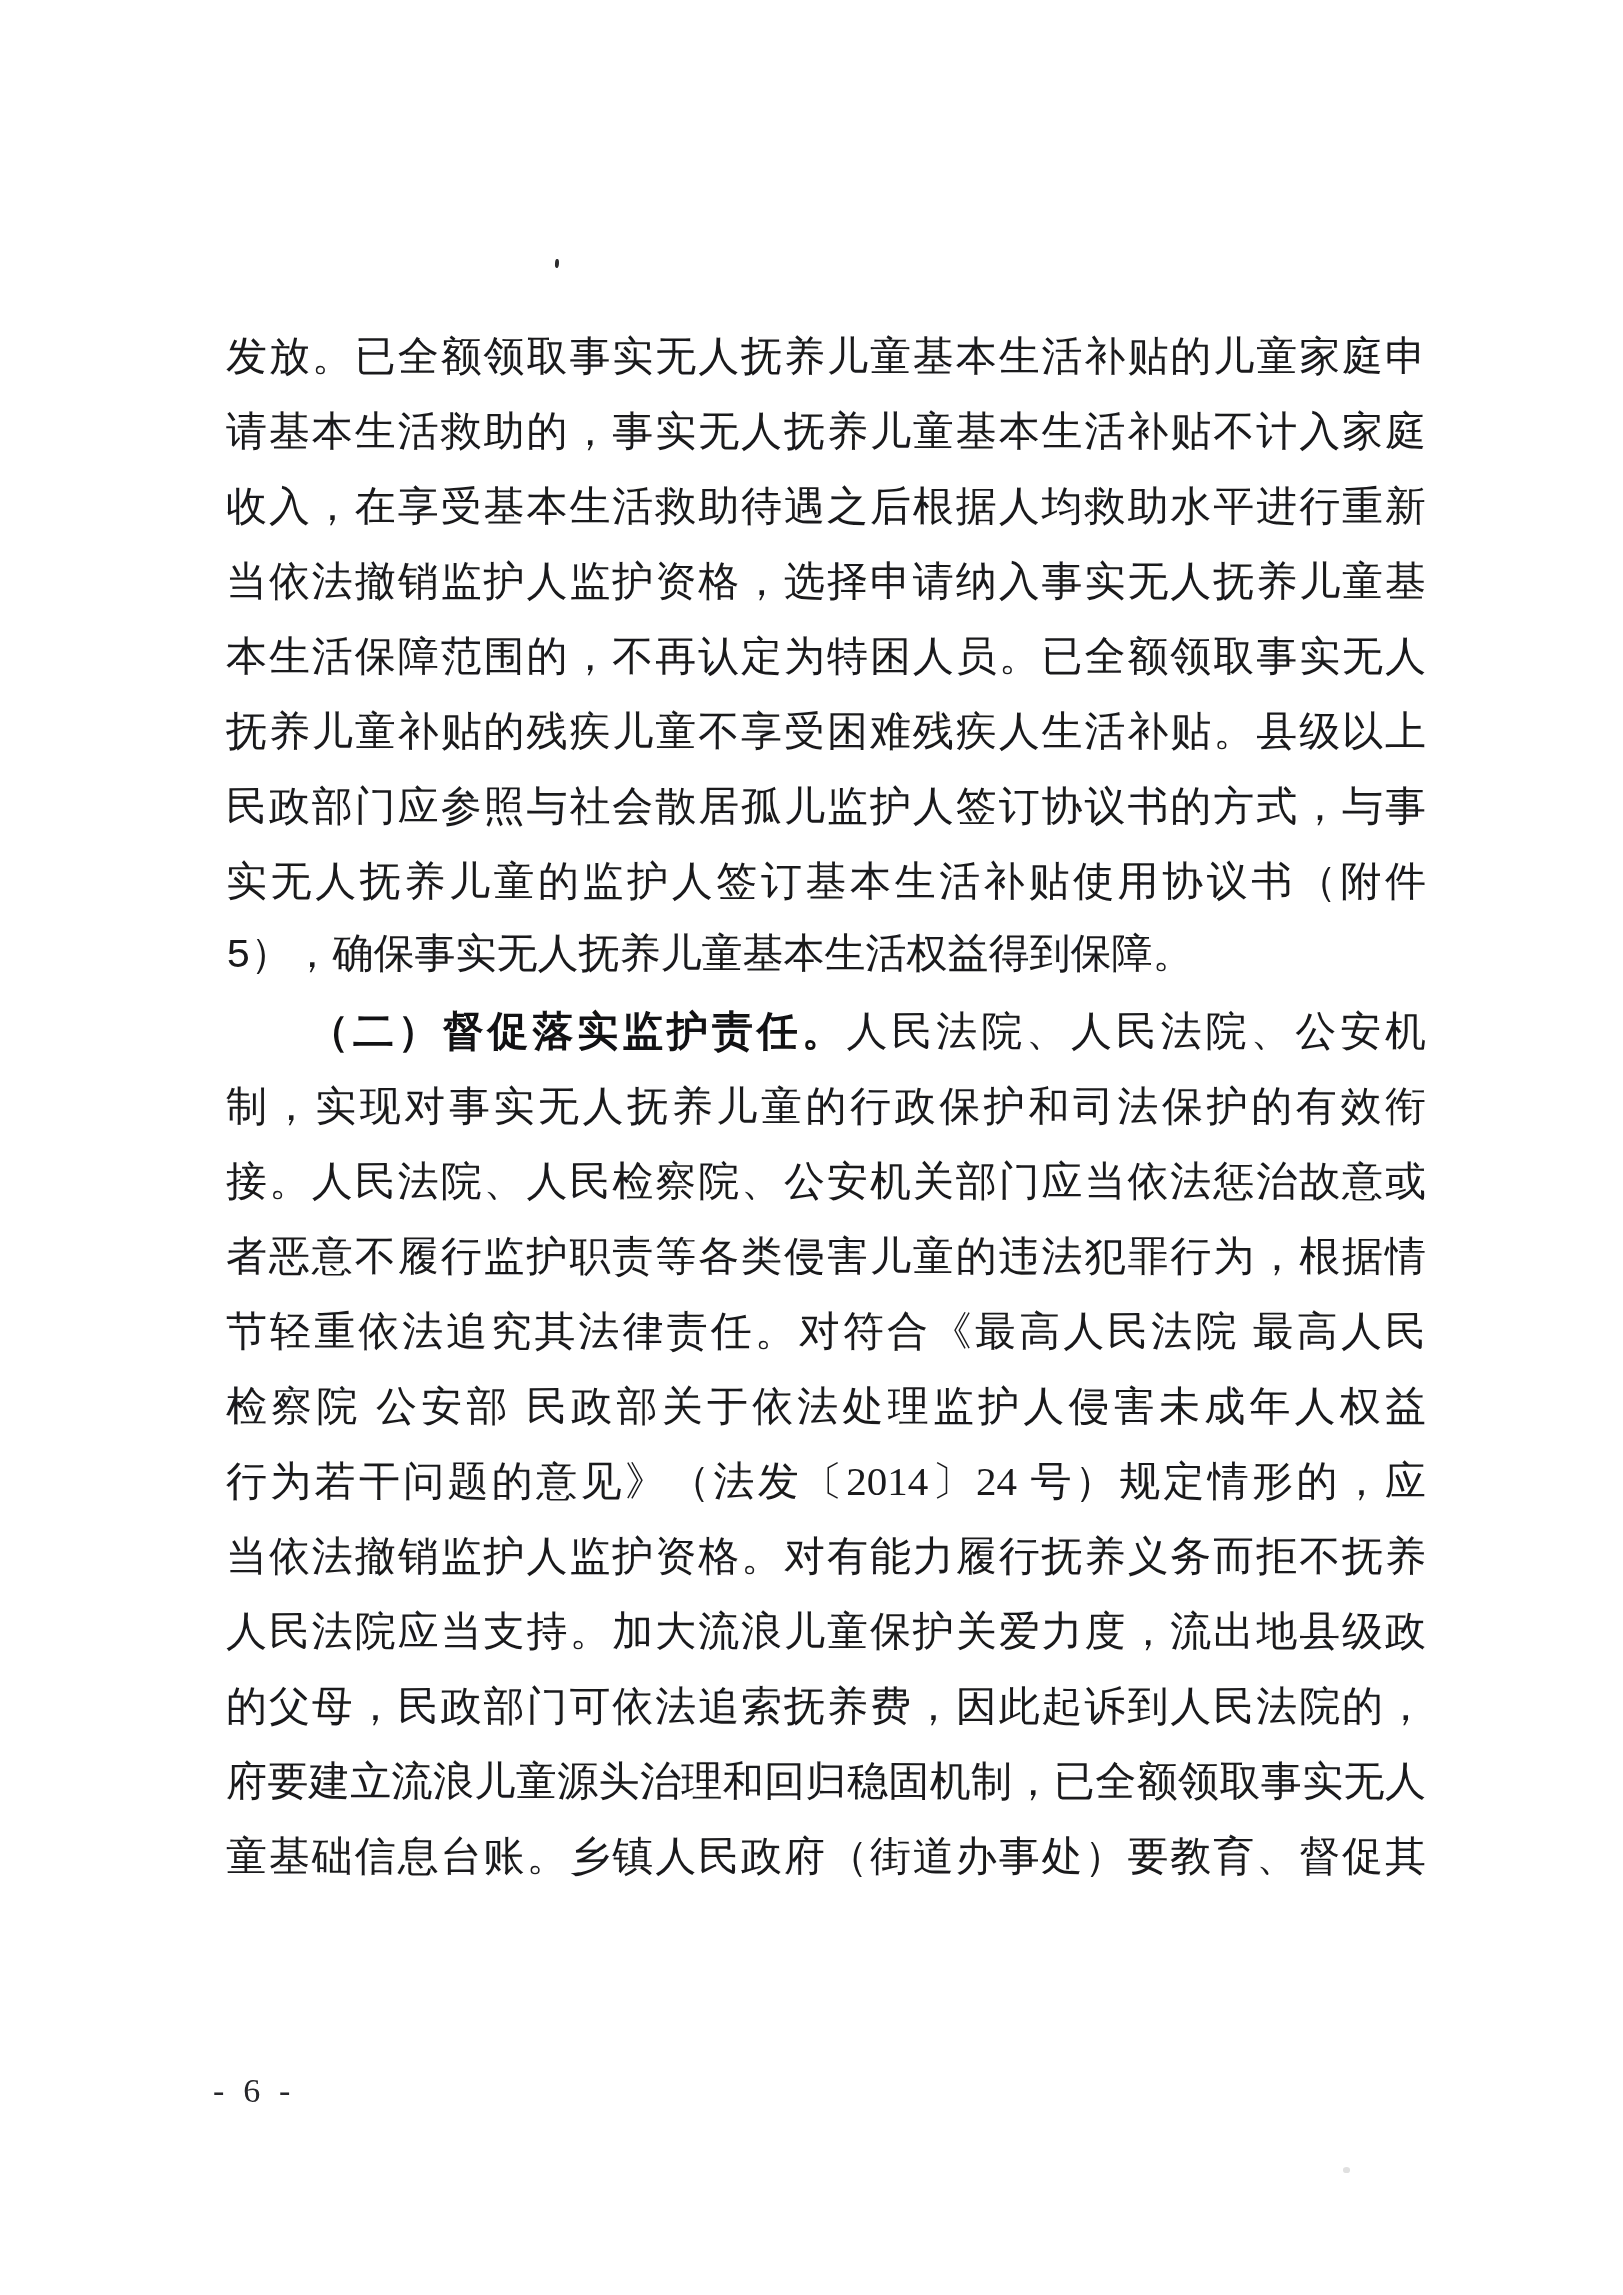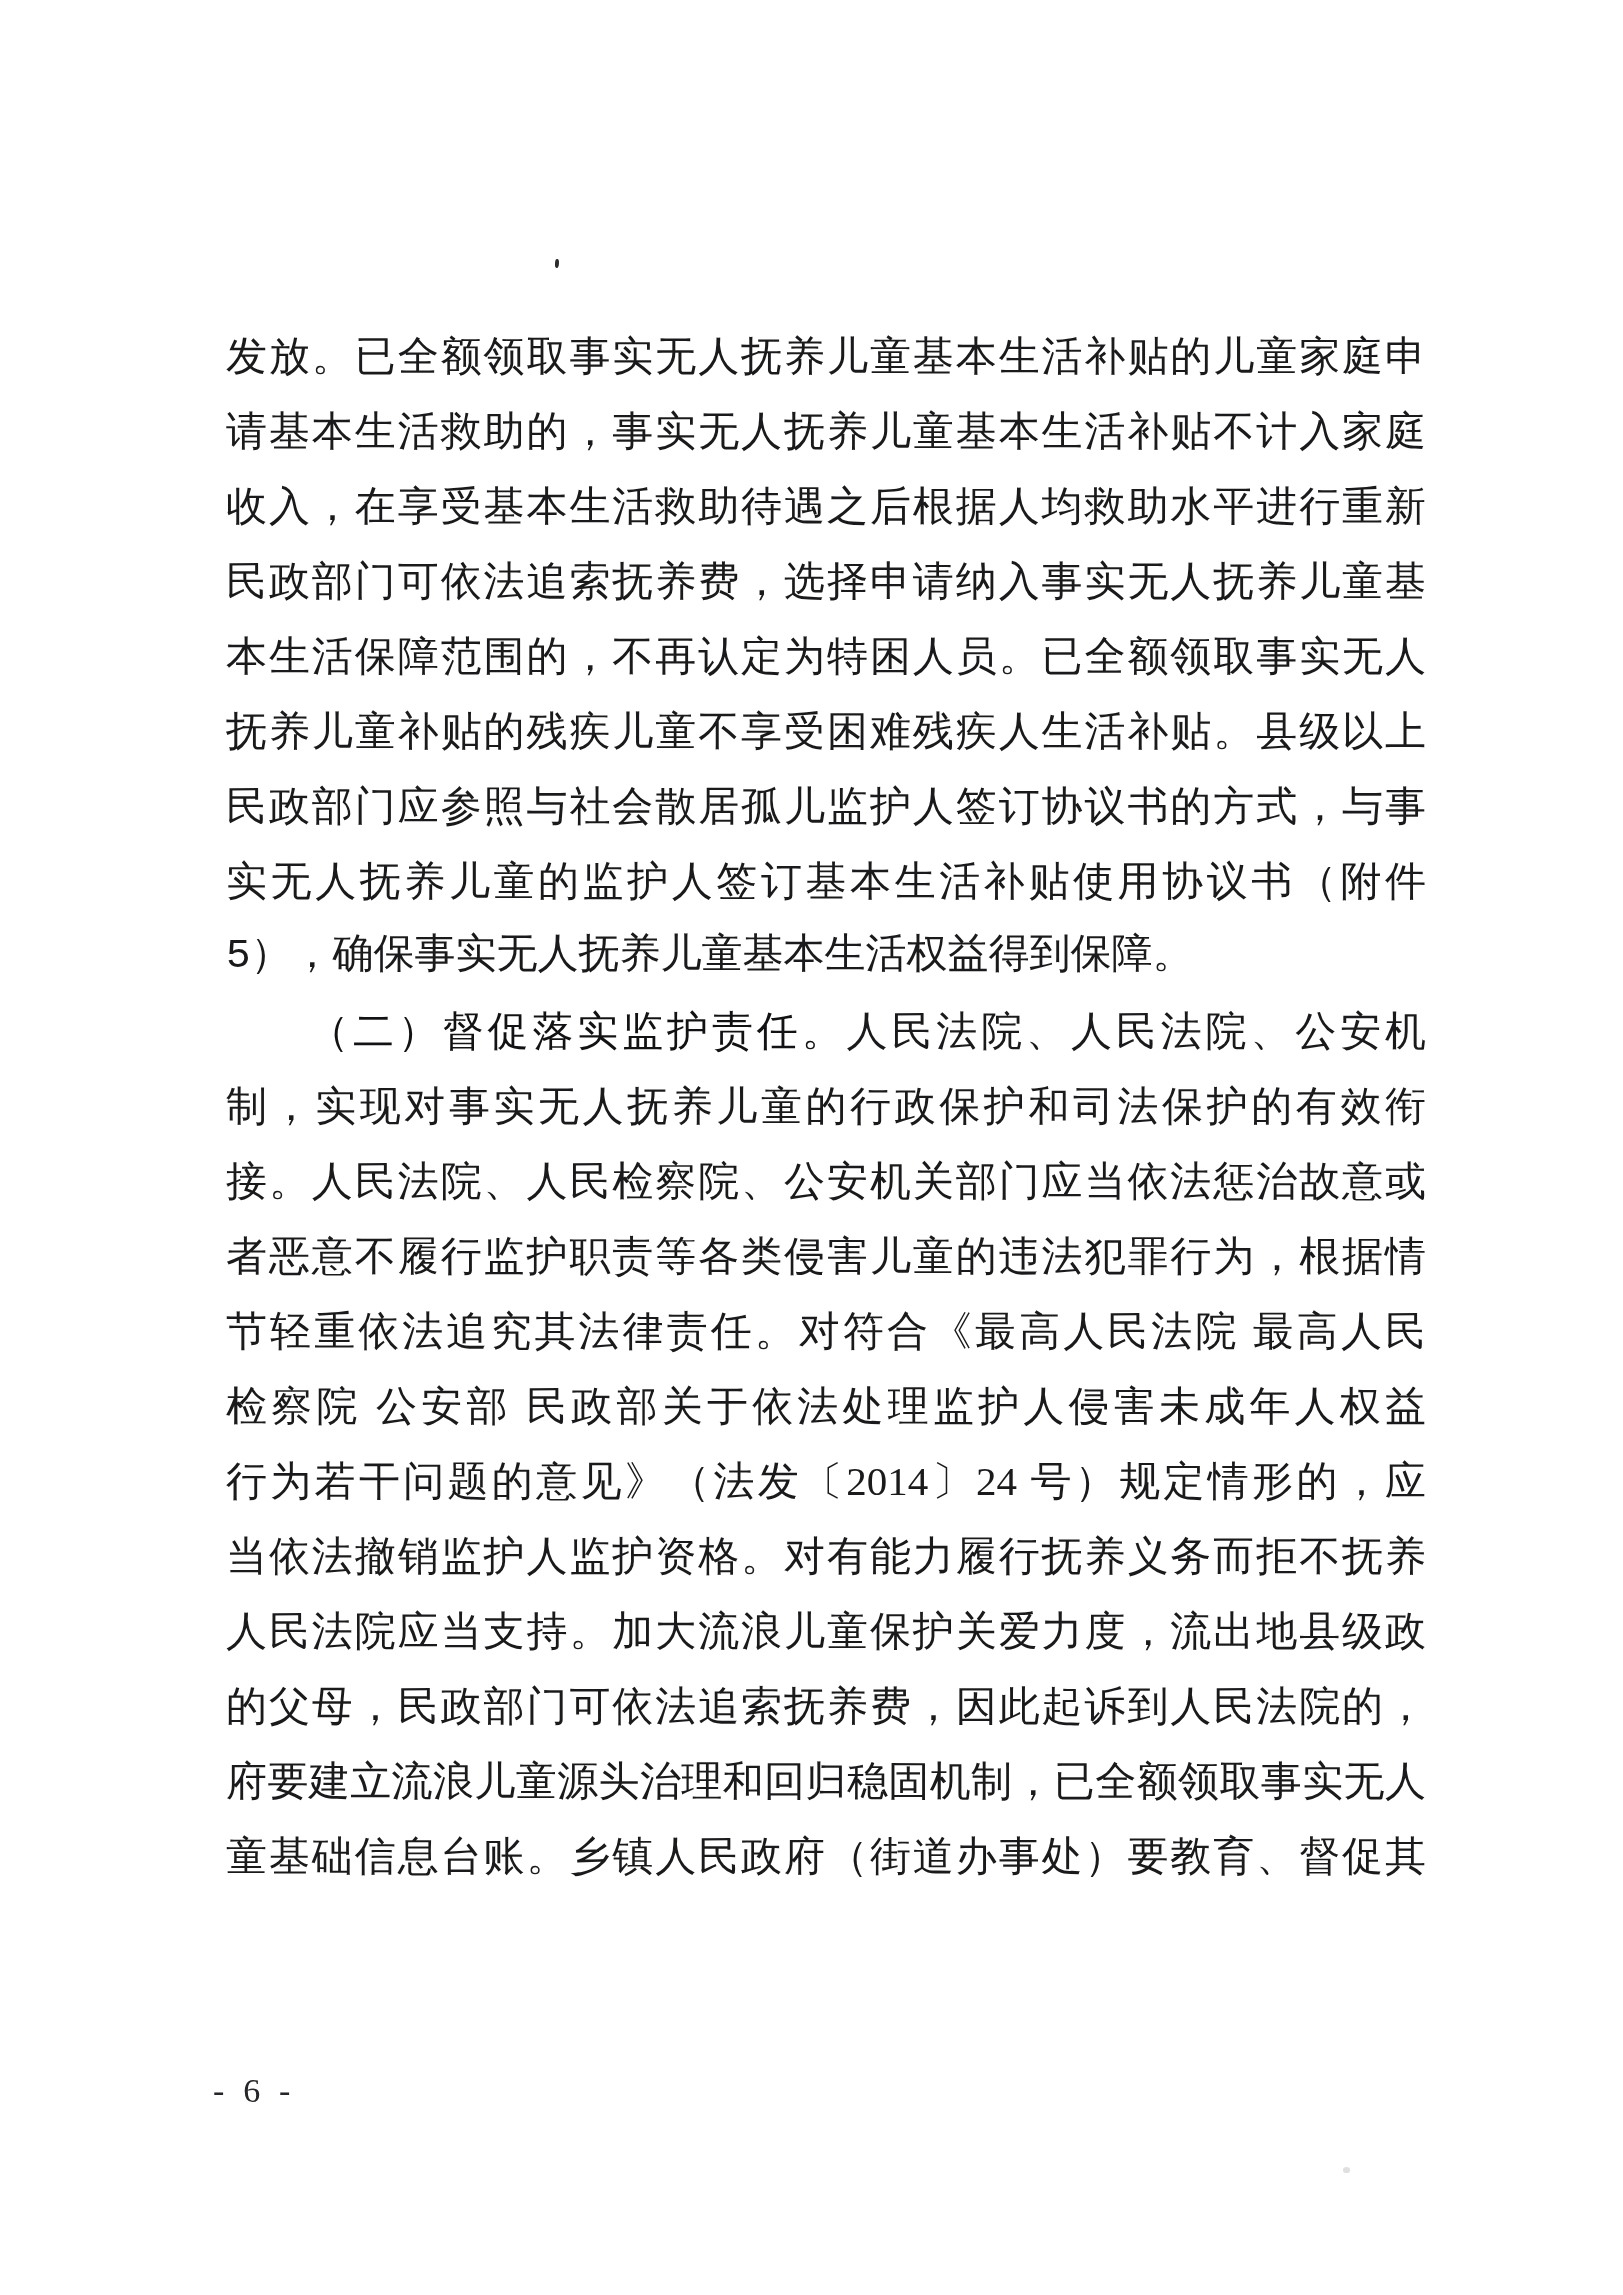--- a/index.html
+++ b/index.html
@@ -35,21 +35,21 @@
   .line.no-justify {
     text-align: left;
     text-align-last: left;
     font-family: Liberation Mono, monospace;
   }
   .line.indent {
     text-indent: 82px;
   }
   .run { font-weight: normal; }
   .run.bold {
-    font-weight: 400;
+    font-weight: 700;
     color: #121214;
   }
   .page-number {
     position: absolute;
     left: 213px;
     top: 2068px;
     font-size: 34px;
     line-height: 46px;
     letter-spacing: 5.2px;
     color: #26262a;
@@ -80,21 +80,21 @@
 
 <div class="page">
 
   <span class="ink-speck-top"></span>
 
   <div class="text-block">
       <div class="paragraph">
         <div class="line"><span class="run">发放。已全额领取事实无人抚养儿童基本生活补贴的儿童家庭申</span></div>
         <div class="line"><span class="run">请基本生活救助的，事实无人抚养儿童基本生活补贴不计入家庭</span></div>
         <div class="line"><span class="run">收入，在享受基本生活救助待遇之后根据人均救助水平进行重新</span></div>
-        <div class="line"><span class="run">民政部门可依法追索抚养费，选择申请纳入事实无人抚养儿童基</span></div>
+        <div class="line"><span class="run">当依法撤销监护人监护资格，选择申请纳入事实无人抚养儿童基</span></div>
         <div class="line"><span class="run">本生活保障范围的，不再认定为特困人员。已全额领取事实无人</span></div>
         <div class="line"><span class="run">抚养儿童补贴的残疾儿童不享受困难残疾人生活补贴。县级以上</span></div>
         <div class="line"><span class="run">民政部门应参照与社会散居孤儿监护人签订协议书的方式，与事</span></div>
         <div class="line"><span class="run">实无人抚养儿童的监护人签订基本生活补贴使用协议书（附件</span></div>
         <div class="line no-justify"><span class="run">5），确保事实无人抚养儿童基本生活权益得到保障。</span></div>
       </div>
       <div class="paragraph">
         <div class="line indent"><span class="run bold">（二）督促落实监护责任。</span><span class="run">人民法院、人民法院、公安机</span></div>
         <div class="line"><span class="run">制，实现对事实无人抚养儿童的行政保护和司法保护的有效衔</span></div>
         <div class="line"><span class="run">接。人民法院、人民检察院、公安机关部门应当依法惩治故意或</span></div>

